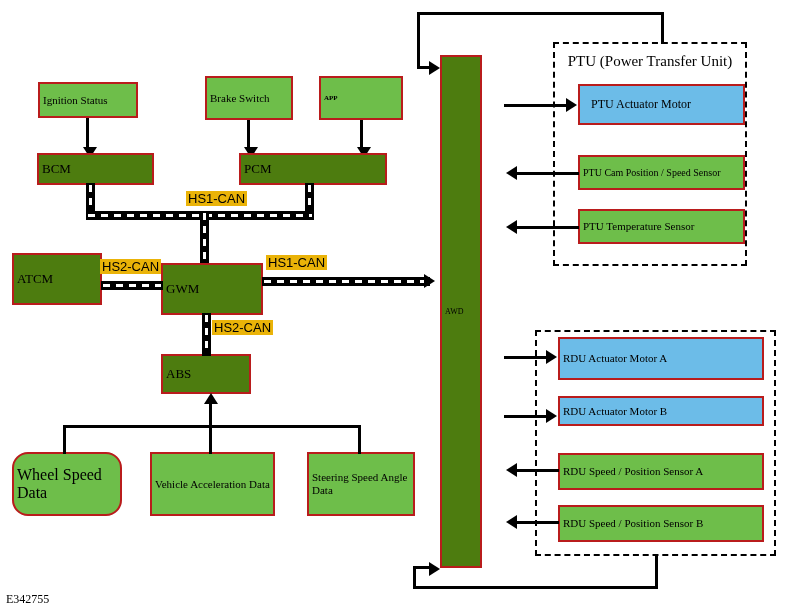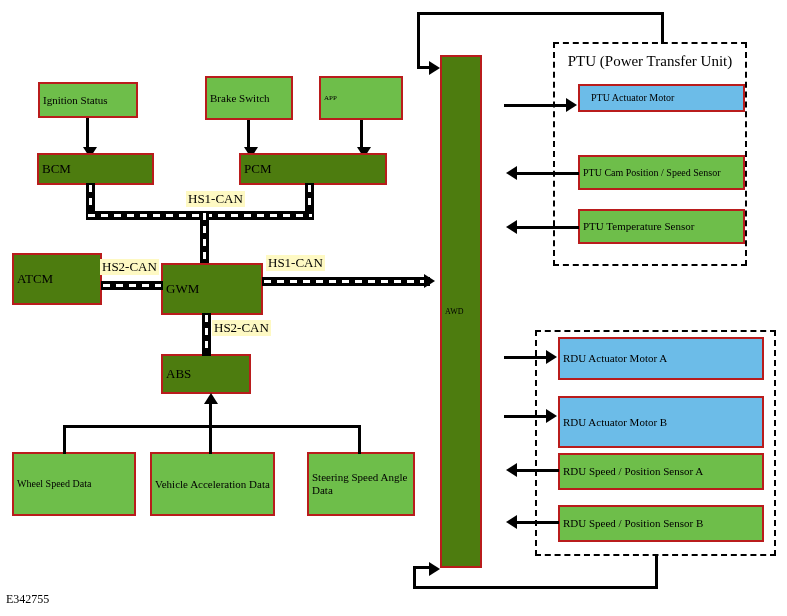--- a/index.html
+++ b/index.html
@@ -62,24 +62,24 @@
     content:"";position:absolute;left:2px;right:2px;top:3px;height:3px;
     background:repeating-linear-gradient(to right,#fff 0 7px,#000 7px 13px);
   }
   .can-v::after{
     content:"";position:absolute;top:2px;bottom:2px;left:3px;width:3px;
     background:repeating-linear-gradient(to bottom,#fff 0 7px,#000 7px 13px);
   }
 
   .can-lbl{
     position:absolute;
-    font-family:Liberation Serif, serif;
+    font-family:Liberation Sans, sans-serif;
     color:#000;
     white-space:nowrap;
-    background:#fef9c3;
+    background:#eab308;
     padding:0 2px;
   }
 
   
   .fig-id{
     position:absolute;
     font-family:"Liberation Serif", serif;
     color:#000;
     white-space:nowrap;
   }
@@ -90,21 +90,21 @@
 <div id="canvas">
 
   <div class="node green" style="left:38px;top:82px;width:100px;height:36px;font-size:11px;">
     <span class="n-lbl">Ignition Status</span>
   </div>
 
   <div class="node green" style="left:205px;top:76px;width:88px;height:44px;font-size:11px;">
     <span class="n-lbl">Brake Switch</span>
   </div>
 
-  <div class="node green" style="left:319px;top:76px;width:84px;height:44px;font-size:7px;">
+  <div class="node green" style="left:319px;top:76px;width:84px;height:44px;font-size:7px;font-weight:bold;">
     <span class="n-lbl">APP</span>
   </div>
 
   <div class="ln ln-v" style="left:86px;top:118px;height:34px;"></div>
   <div class="arw arw-d" style="left:83px;top:147px;"></div>
 
   <div class="ln ln-v" style="left:247px;top:120px;height:32px;"></div>
   <div class="arw arw-d" style="left:244px;top:147px;"></div>
 
   <div class="ln ln-v" style="left:360px;top:120px;height:32px;"></div>
@@ -139,21 +139,21 @@
   <div class="can can-h" style="left:101px;top:281px;width:62px;"></div>
   <div class="can-lbl" style="left:100px;top:259px;font-size:13px;">HS2-CAN</div>
 
   <div class="can can-v" style="left:202px;top:313px;height:43px;"></div>
   <div class="can-lbl" style="left:212px;top:320px;font-size:13px;">HS2-CAN</div>
 
   <div class="can can-h" style="left:262px;top:277px;width:168px;"></div>
   <div class="arw arw-r" style="left:424px;top:274px;"></div>
   <div class="can-lbl" style="left:266px;top:255px;font-size:13px;">HS1-CAN</div>
 
-  <div class="node green" style="left:12px;top:452px;width:124px;height:64px;font-size:10px;">
+  <div class="node green" style="left:12px;top:452px;width:110px;height:64px;font-size:16px;border-radius:16px;">
     <span class="n-lbl">Wheel Speed Data</span>
   </div>
 
   <div class="node green" style="left:150px;top:452px;width:125px;height:64px;font-size:11px;">
     <span class="n-lbl">Vehicle Acceleration Data</span>
   </div>
 
   <div class="node green" style="left:307px;top:452px;width:108px;height:64px;font-size:11px;">
     <span class="n-lbl">Steering Speed Angle Data</span>
   </div>
@@ -165,21 +165,21 @@
   <div class="ln ln-v" style="left:209px;top:404px;height:23px;"></div>
   <div class="arw arw-u" style="left:204px;top:393px;"></div>
 
   <div class="node yellow" style="left:440px;top:55px;width:42px;height:513px;font-size:8px;align-items:center;">
     <span class="n-lbl">AWD</span>
   </div>
 
   <div class="group" style="left:553px;top:42px;width:194px;height:224px;"></div>
   <div class="group-title" style="left:553px;top:53px;width:194px;font-size:15px;">PTU (Power Transfer Unit)</div>
 
-  <div class="node blue" style="left:578px;top:84px;width:167px;height:28px;font-size:10px;padding-left:11px;">
+  <div class="node blue" style="left:578px;top:84px;width:167px;height:41px;font-size:12px;padding-left:11px;">
     <span class="n-lbl">PTU Actuator Motor</span>
   </div>
 
   <div class="node green" style="left:578px;top:155px;width:167px;height:35px;font-size:10px;">
     <span class="n-lbl">PTU Cam Position / Speed Sensor</span>
   </div>
 
   <div class="node green" style="left:578px;top:209px;width:167px;height:35px;font-size:11px;">
     <span class="n-lbl">PTU Temperature Sensor</span>
   </div>
@@ -199,21 +199,21 @@
   <div class="ln ln-h" style="left:417px;top:66px;width:18px;"></div>
   <div class="arw arw-r" style="left:429px;top:61px;"></div>
 
   <div class="group" style="left:535px;top:330px;width:241px;height:226px;"></div>
   <div class="group-title" style="left:535px;top:339px;width:241px;font-size:11px;">Twin Active Torque Coupling Differential</div>
 
   <div class="node blue" style="left:558px;top:337px;width:206px;height:43px;font-size:11px;">
     <span class="n-lbl">RDU Actuator Motor A</span>
   </div>
 
-  <div class="node blue" style="left:558px;top:396px;width:206px;height:52px;font-size:11px;">
+  <div class="node blue" style="left:558px;top:396px;width:206px;height:30px;font-size:11px;">
     <span class="n-lbl">RDU Actuator Motor B</span>
   </div>
 
   <div class="node green" style="left:558px;top:453px;width:206px;height:37px;font-size:11px;">
     <span class="n-lbl">RDU Speed / Position Sensor A</span>
   </div>
 
   <div class="node green" style="left:558px;top:505px;width:206px;height:37px;font-size:11px;">
     <span class="n-lbl">RDU Speed / Position Sensor B</span>
   </div>

